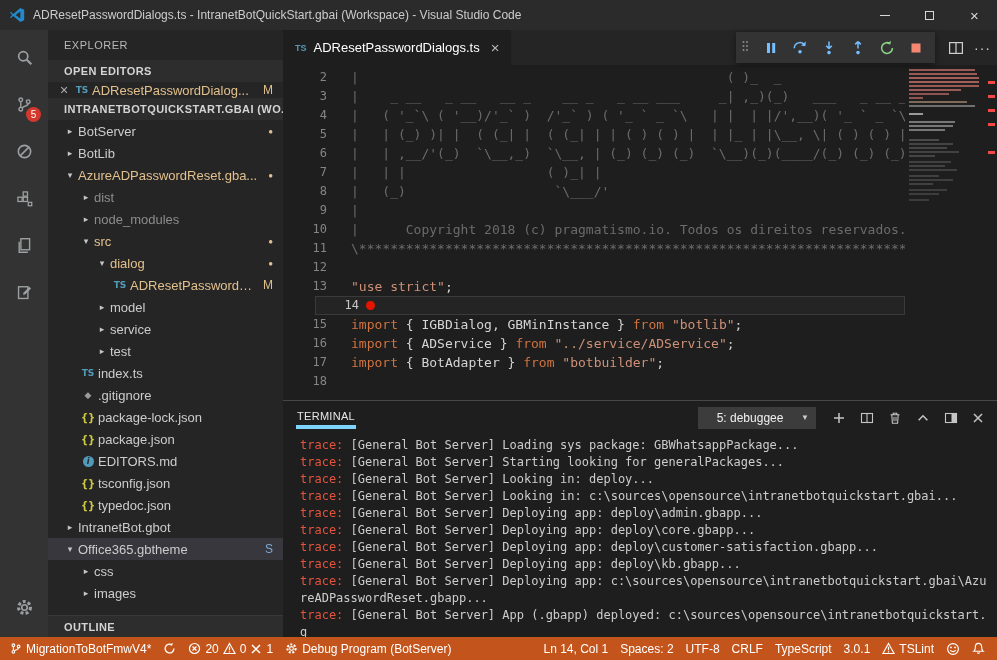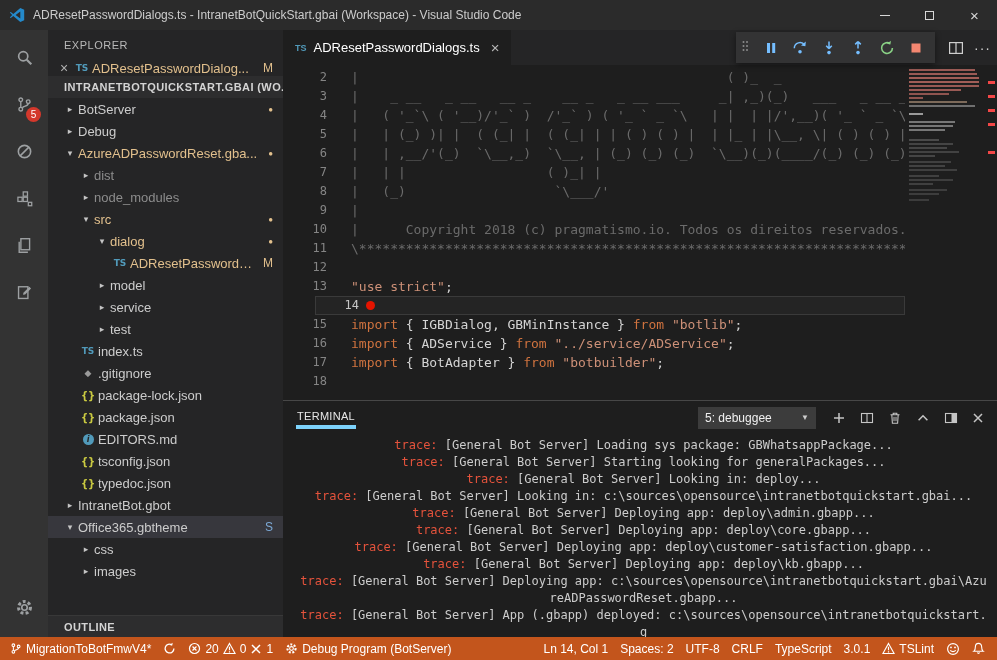--- a/index.html
+++ b/index.html
@@ -80,26 +80,26 @@
   .minimap { position:absolute; top:0; right:12px; width:80px; bottom:0; background:#1e1e1e; }
   .mm-bar { position:absolute; left:4px; height:2px; }
   .ruler { position:absolute; top:0; right:0; width:12px; bottom:0; }
   .ruler-mark { position:absolute; right:2px; width:7px; height:3px; background:#f44747; }
 
   
   .terminal { flex:0 0 237px; border-top:1px solid #474747; display:flex; flex-direction:column; background:#1e1e1e; min-height:0; }
   .term-header { flex:0 0 33px; display:flex; align-items:center; padding:0 13px; }
   .term-tab { font-size:11px; letter-spacing:.3px; color:#e7e7e7; border-bottom:4px solid #7dd3fc; padding:3px 1px; }
   .term-spacer { flex:1; }
-  .term-select { height:22px; min-width:118px; background:#3c3c3c; color:#f0f0f0; font-size:12px; display:flex; align-items:center; padding:0 7px; gap:6px; }
+  .term-select { height:22px; min-width:118px; background:#3c3c3c; color:#f0f0f0; font-size:12px; display:flex; align-items:center; padding:0 7px; gap:6px;text-align:center; }
   .term-select .dd-label { flex:1; white-space:nowrap; }
   .dd-arrow { font-size:8px; color:#cccccc; }
   .term-actions { display:flex; align-items:center; gap:14px; margin-left:16px; color:#c5c5c5; }
   .term-actions .icn { display:inline-flex; }
-  .term-body { flex:1; overflow:hidden; padding:3px 10px 0 17px; font-family:"DejaVu Sans Mono","Liberation Mono",monospace; font-size:12px; line-height:17px; color:#cccccc;text-align:center; }
+  .term-body { flex:1; overflow:hidden; padding:3px 10px 0 17px; font-family:"DejaVu Sans Mono","Liberation Mono",monospace; font-size:12px; line-height:17px; color:#cccccc; }
   .term-line { white-space:pre-wrap; word-break:break-all; }
   .trace { color:var(--trace-red,#e5533c); }
 
   
   .statusbar { flex:0 0 23px; background:var(--statusbar-bg,#c3551c); color:#ffffff; display:flex; align-items:stretch; font-size:12px; }
   .sb-left { display:flex; padding-left:4px; }
   .sb-right { margin-left:auto; display:flex; padding-right:6px; }
   .sb-item { display:flex; align-items:center; gap:4px; padding:0 6px; white-space:nowrap; }
   .sb-item .icn { display:inline-flex; align-items:center; }
   .icn { display:inline-flex; align-items:center; justify-content:center; }
@@ -191,40 +191,41 @@
             <svg width="19" height="19" viewBox="0 0 16 16">
               <circle cx="8" cy="8" r="5" fill="none" stroke="currentColor" stroke-width="2.6" stroke-dasharray="2.4 1.9"></circle>
               <circle cx="8" cy="8" r="2.3" fill="none" stroke="currentColor" stroke-width="1.4"></circle>
             </svg>
           </span>
         </div>
       </div>
 
     <div class="sidebar">
       <div class="sb-title">EXPLORER</div>
+      <div class="section-header">OPEN EDITORS</div>
       <div>
           <div class="oe-row">
             <span class="oe-close">×</span>
             <span class="ficon ts">TS</span>
             <span class="tlabel mod">ADResetPasswordDialog...</span>
             <span class="row-spacer"></span>
             <span class="gitbadge">M</span>
           </div>
         </div>
       <div class="section-header">INTRANETBOTQUICKSTART.GBAI (WO...</div>
       <div class="tree">
           <div class="tree-row" style="padding-left: 14px;">
             <span class="twisty">▸</span>
             <span class="tlabel">BotServer</span>
             <span class="row-spacer"></span>
             <span class="dot">●</span>
           </div>
           <div class="tree-row" style="padding-left: 14px;">
             <span class="twisty">▸</span>
-            <span class="tlabel">Debug</span>
+            <span class="tlabel">BotLib</span>
             <span class="row-spacer"></span>
           </div>
           <div class="tree-row" style="padding-left: 14px;">
             <span class="twisty">▾</span>
             <span class="tlabel mod">AzureADPasswordReset.gba...</span>
             <span class="row-spacer"></span>
             <span class="dot">●</span>
           </div>
           <div class="tree-row" style="padding-left: 30px;">
             <span class="twisty">▸</span>

